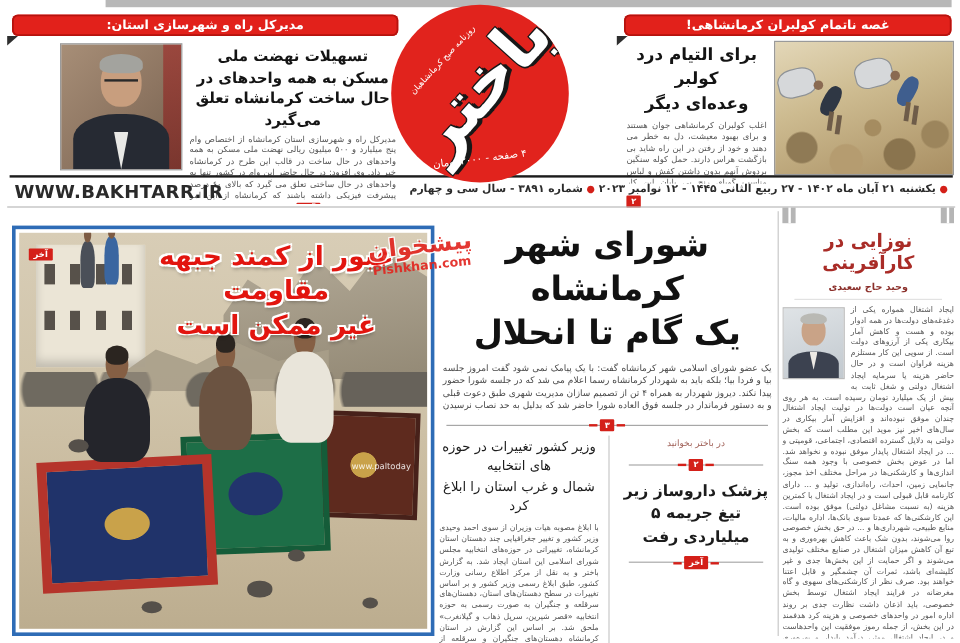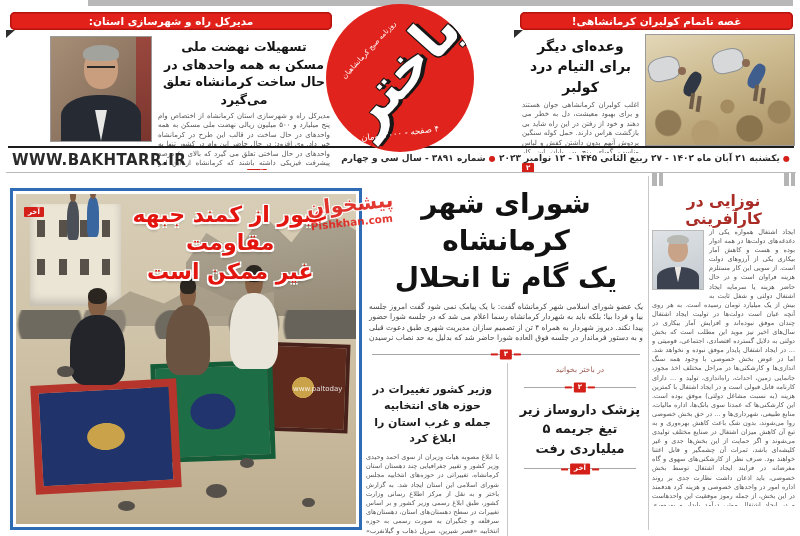--- a/index.html
+++ b/index.html
@@ -123,21 +123,21 @@
   .lead{margin-top:5px;font-size:7.5px;line-height:1.4;color:#474747;text-align:justify;padding:0 3px;height:42px;overflow:hidden;}
   .lead-divider{position:relative;border-top:1px solid #a7a7a7;margin:10px 6px 0;}
   .lead-divider .tag{position:absolute;left:50%;top:0;transform:translate(-50%,-55%);}
   .subcols{display:flex;margin-top:8px;height:212px;}
   .briefs{width:128px;border-left:1px solid #c9c9c9;padding:0 2px 0 8px;box-sizing:content-box;}
   .briefs-header{font-size:7.5px;color:#a06158;text-align:center;padding:2px 0 3px;}
   .brief-title{font-size:13px;font-weight:bold;line-height:1.5;text-align:center;color:#1c1c1c;}
   .brief-divider{position:relative;border-top:1px solid #aaa;margin:10px 8px 12px;}
   .brief-divider .tag{position:absolute;left:50%;top:0;transform:translate(-50%,-55%);}
   .ministry{flex:1;padding-right:8px;}
-  .ministry-headline{font-size:11px;font-weight:bold;line-height:1.5;text-align:center;color:#1c1c1c;margin-top:19px;}
+  .ministry-headline{font-size:11px;font-weight:normal;line-height:1.5;text-align:center;color:#1c1c1c;margin-top:2px;}
   .ministry-body{margin-top:5px;font-size:6.5px;line-height:1.42;text-align:justify;color:#555;
       height:162px;overflow:hidden;}
   
   .sidebar-rule{position:absolute;left:648px;top:176px;width:1px;height:354px;background:#c9c9c9;}
   .editorial{position:absolute;left:652px;top:173px;width:143px;height:357px;}
   .ed-header{display:flex;align-items:stretch;height:13px;}
   .ed-sq{width:11px;background:#b5b5b5;position:relative;flex:none;}
   .ed-sq::after{content:"";position:absolute;left:45%;top:0;bottom:0;width:2px;background:#fff;}
   .ed-bar{flex:1;margin:14px 5px;background:#d42019;color:#fff;font-size:8.5px;font-weight:bold;
       text-align:left;line-height:13px;}
@@ -203,22 +203,22 @@
         </div>
         <div class="kolbar" style="left:98px;top:14px;">
           <div class="pack"></div>
           <div class="kbody" style="background:#3f5e8e;"></div>
           <div class="khead"></div>
           <div class="legs"></div>
         </div>
       </div>
       <div style="flex:1;min-width:0;">
         <div class="h-headline" style="font-size:14px;line-height:1.45;padding:2px 0 4px;">
+          <div>برای التیام درد کولبر</div>
           <div>وعده‌ای دیگر</div>
-          <div>برای التیام درد کولبر</div>
         </div>
         <div class="h-body" style="height:52px;overflow:hidden;">اغلب کولبران کرمانشاهی جوان هستند و برای بهبود معیشت، دل به خطر می دهند و خود از رفتن در این راه شاید بی بازگشت هراس دارند. حمل کوله سنگین بردوش آنهم بدون داشتن کفش و لباس مناسب گویای رنج بی پایان این کار است. ساماندهی کولبران و بهبود معیشت مرزنشینان شعاری است که از سالها پیش زمزمه شده است...</div>
         <div style="text-align:left;margin-top:2px;">
           <span class="tag">۲</span>
         </div>
       </div>
     </div>
   </div>
 
   <div class="rule-black"></div>
@@ -298,35 +298,36 @@
           <div class="brief-divider">
             <span class="tag wings">آخر</span>
           </div>
         </div>
 
       </div>
 
       <div class="ministry">
         <div class="ministry-headline">
           <div>وزیر کشور تغییرات در حوزه های انتخابیه</div>
-          <div>جمله و غرب استان را ابلاغ کرد</div>
+          <div>شمال و غرب استان را ابلاغ کرد</div>
         </div>
         <div class="ministry-body">با ابلاغ مصوبه هیات وزیران از سوی احمد وحیدی وزیر کشور و تغییر جغرافیایی چند دهستان استان کرمانشاه، تغییراتی در حوزه‌های انتخابیه مجلس شورای اسلامی این استان ایجاد شد. به گزارش باختر و به نقل از مرکز اطلاع رسانی وزارت کشور، طبق ابلاغ رسمی وزیر کشور و بر اساس تغییرات در سطح دهستان‌های استان، دهستان‌های سرقلعه و جنگیران به صورت رسمی به حوزه انتخابیه «قصر شیرین، سرپل ذهاب و گیلانغرب» ملحق شد. بر اساس این گزارش در استان کرمانشاه دهستان‌های جنگیران و سرقلعه از بخش سرپل ذهاب شهرستان سرپل ذهاب از حوزه انتخابیه ایوان، جوانرود، ثلاث باباجانی و روانسر جدا و به حوزه انتخابیه قصر شیرین، سرپل ذهاب و گیلانغرب ملحق می‌شود و بر این اساس نام حوزه انتخابیه جوانرود، ثلاث باباجانی، روانسر و دهستان‌های سرقلعه تغییر می‌یابد و از این پس با ۳ نماینده راهی خانه ملت می‌شود. مرکز اطلاع رسانی وزارت کشور اعلام کرد که احمد وحیدی وزیر کشور مصوبه هیات وزیران را به استناد اصل یکصد و سی و هشتم قانون اساسی و ماده واحده قانون تعیین محدوده حوزه‌های انتخاباتی مجلس شورای اسلامی مصوب سال ۱۳۶۶ که با پیشنهاد این وزارتخانه موافقت کرده است، ابلاغ کرد.</div>
       </div>
     </div>
   </div>
 
   <div class="sidebar-rule"></div>
   <div class="editorial">
     <div class="ed-header">
       <div class="ed-sq"></div>
       <div class="ed-bar">سرمقاله</div>
       <div class="ed-sq"></div>
     </div>
     <div class="ed-headline">نوزایی در کارآفرینی</div>
+    <div class="ed-author">وحید حاج سعیدی</div>
     <div class="ed-body">
       <span class="author-photo">
         <span class="head"></span>
         <span class="suit"></span>
       </span>
       <span>ایجاد اشتغال همواره یکی از دغدغه‌های دولت‌ها در همه ادوار بوده و هست و کاهش آمار بیکاری یکی از آرزوهای دولت است. از سویی این کار مستلزم هزینه فراوان است و در حال حاضر هزینه یا سرمایه ایجاد اشتغال دولتی و شغل ثابت به بیش از یک میلیارد تومان رسیده است. به هر روی آنچه عیان است دولت‌ها در تولیت ایجاد اشتغال چندان موفق نبوده‌اند و افزایش آمار بیکاری در سال‌های اخیر نیز موید این مطلب است که بخش دولتی به دلایل گسترده اقتصادی، اجتماعی، قومیتی و ... در ایجاد اشتغال پایدار موفق نبوده و نخواهد شد. اما در عوض بخش خصوصی با وجود همه سنگ اندازی‌ها و کارشکنی‌ها در مراحل مختلف اخذ مجوز، جانمایی زمین، احداث، راه‌اندازی، تولید و ... دارای کارنامه قابل قبولی است و در ایجاد اشتغال با کمترین هزینه (به نسبت مشاغل دولتی) موفق بوده است. این کارشکنی‌ها که عمدتا سوی بانک‌ها، اداره مالیات، منابع طبیعی، شهرداری‌ها و ... در حق بخش خصوصی روا می‌شوند، بدون شک باعث کاهش بهره‌وری و به تبع آن کاهش میزان اشتغال در صنایع مختلف تولیدی می‌شوند و اگر حمایت از این بخش‌ها جدی و غیر کلیشه‌ای باشد، ثمرات آن چشمگیر و قابل اعتنا خواهند بود. صرف نظر از کارشکنی‌های سهوی و گاه مغرضانه در فرایند ایجاد اشتغال توسط بخش خصوصی، باید اذعان داشت نظارت جدی بر روند اداره امور در واحدهای خصوصی و هزینه کرد هدفمند در این بخش، از جمله رموز موفقیت این واحدهاست و در ایجاد اشتغال موثر، درآمد پایدار و بهره‌وری منطقی محسوب می‌شوند.</span>
     </div>
 
   </div>
 

